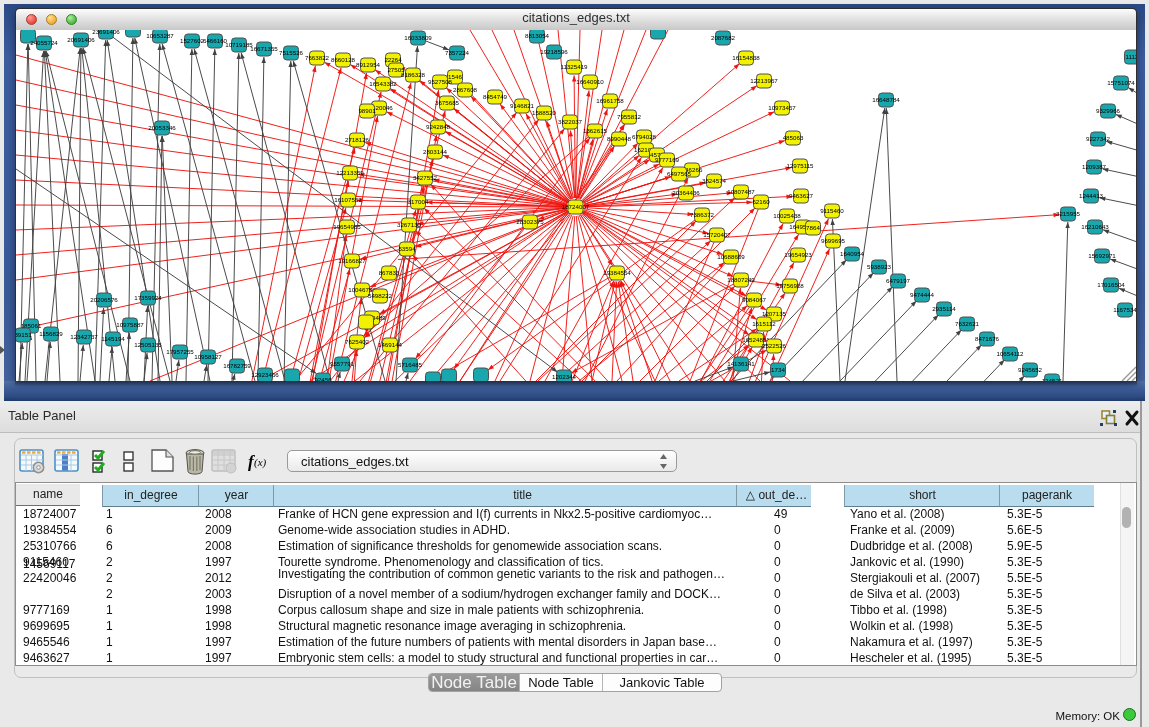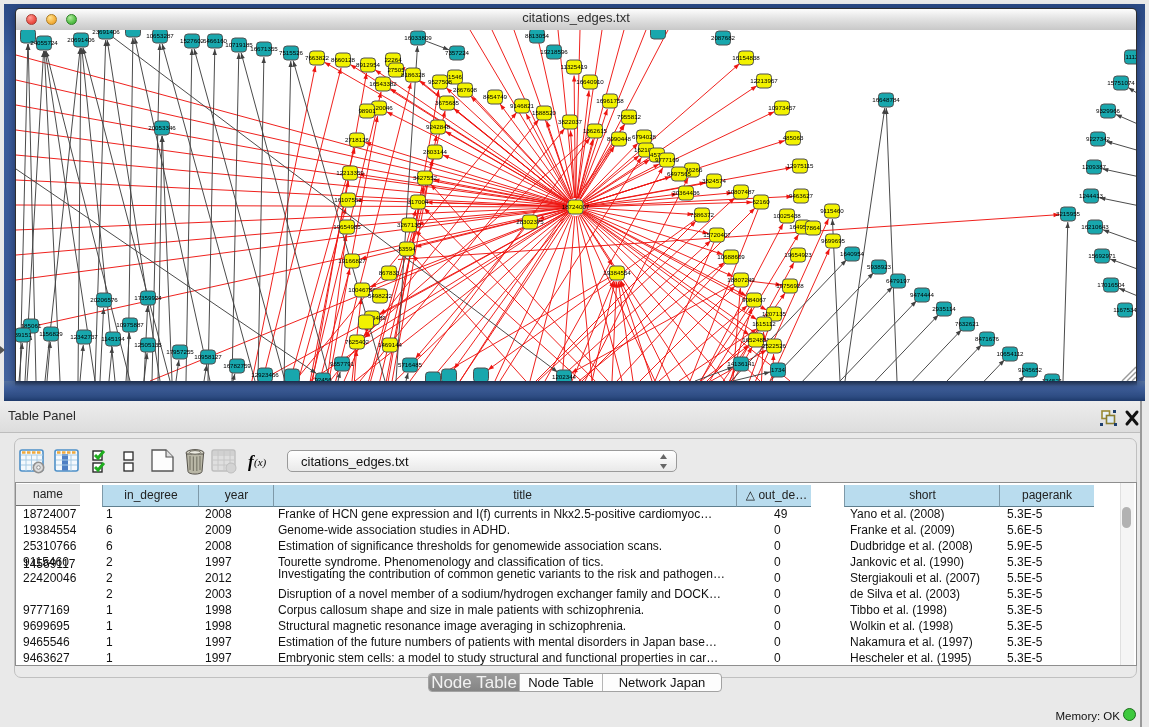--- a/index.html
+++ b/index.html
@@ -901,18 +901,18 @@
 <div class="abs rowtxt" style="left:774px;top:650.5px">0</div>
 <div class="abs rowtxt" style="left:850px;top:650.5px">Hescheler et al. (1995)</div>
 <div class="abs rowtxt" style="left:1007px;top:650.5px">5.3E-5</div>
 
 <div class="abs" style="left:1120px;top:483px;width:13px;height:182px;background:#f5f5f5;border-left:1px solid #e0e0e0"></div>
 <div class="abs" style="left:1122px;top:507px;width:9px;height:21px;background:#b2b2b2;border-radius:5px"></div>
 
 <div class="abs" style="left:428px;top:673px;width:294px;height:19px;border:1px solid #a2a2a2;border-radius:4px;overflow:hidden;background:#fdfdfd;box-sizing:border-box">
   <div class="abs" style="left:0;top:0;width:90px;height:19px;background:linear-gradient(180deg,#9a9a9a,#828282);color:#f2f2f2;font-size:17px;text-align:center;line-height:18px">Node Table</div>
   <div class="abs" style="left:90px;top:0;width:83px;height:19px;border-left:1px solid #b5b5b5;color:#111;font-size:13px;text-align:center;line-height:18px;box-sizing:border-box">Node Table</div>
-  <div class="abs" style="left:173px;top:0;width:119px;height:19px;border-left:1px solid #b5b5b5;color:#111;font-size:13px;text-align:center;line-height:18px;box-sizing:border-box">Network Japan</div>
+  <div class="abs" style="left:173px;top:0;width:119px;height:19px;border-left:1px solid #b5b5b5;color:#111;font-size:13px;text-align:center;line-height:18px;box-sizing:border-box">Jankovic Table</div>
 </div>
 
 <div class="abs" style="left:1140px;top:401px;width:2px;height:326px;background:#9a9a9a"></div>
 
 <div class="abs" style="left:1030px;top:710px;width:90px;text-align:right;font-size:11.5px;color:#111;white-space:nowrap">Memory: OK</div>
 <div class="abs" style="left:1123px;top:708px;width:13px;height:13px;border-radius:50%;background:#3dc93d;border:1.5px solid #1c6b1c;box-sizing:border-box"></div>
 </body></html>

